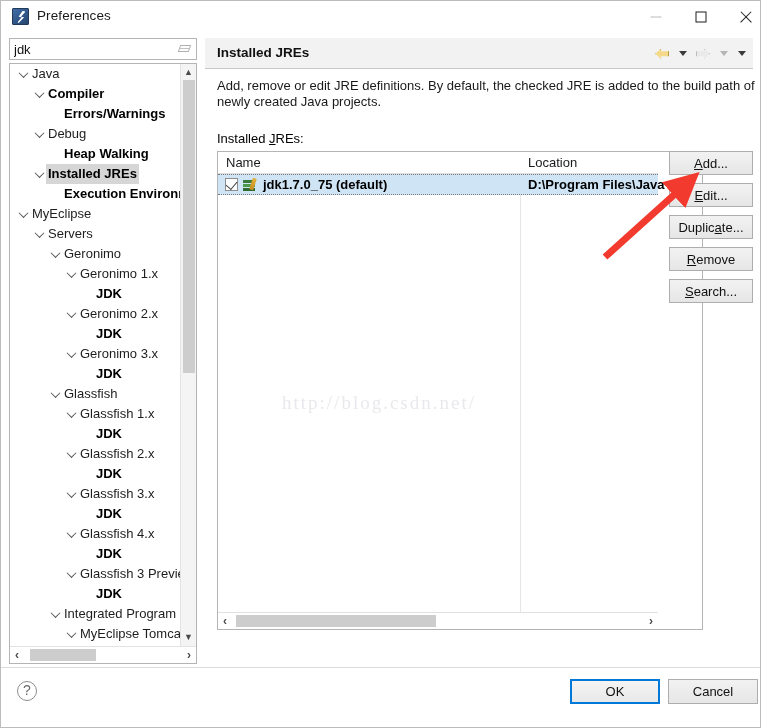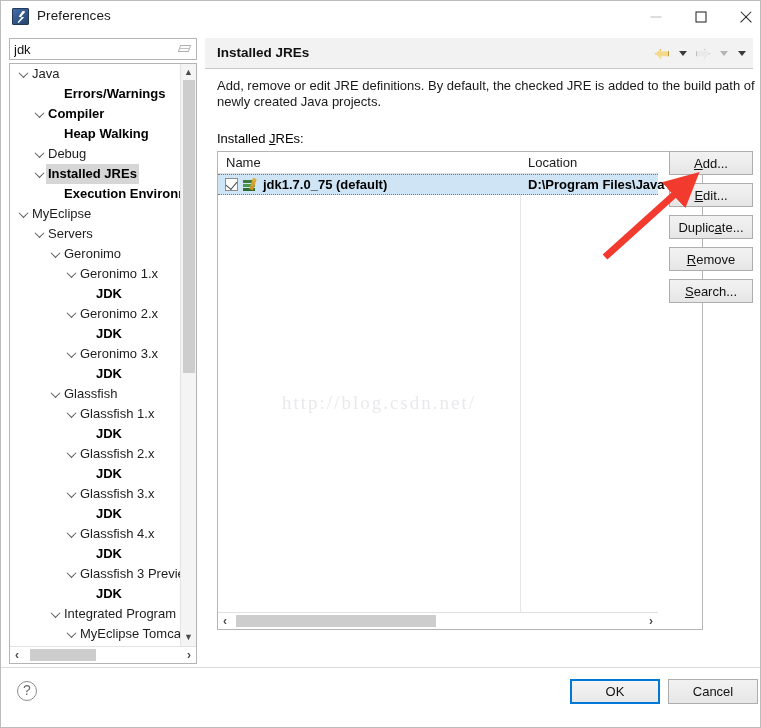--- a/index.html
+++ b/index.html
@@ -550,32 +550,32 @@
       </div>
     </div>
 
     <div class="tree-frame">
       <div class="tree-view" id="tree-view">
           <div class="tree-row">
             <span class="arrow" style="left: 10px;"></span>
             <span class="lbl" style="left: 22px;">Java</span>
           </div>
           <div class="tree-row bold">
-            <span class="lbl" style="left: 54px;">Errors/Warnings</span>
-          </div>
-          <div class="tree-row bold">
             <span class="arrow" style="left: 26px;"></span>
             <span class="lbl" style="left: 38px;">Compiler</span>
           </div>
           <div class="tree-row bold">
-            <span class="lbl" style="left: 54px;">Heap Walking</span>
+            <span class="lbl" style="left: 54px;">Errors/Warnings</span>
           </div>
           <div class="tree-row">
             <span class="arrow" style="left: 26px;"></span>
             <span class="lbl" style="left: 38px;">Debug</span>
+          </div>
+          <div class="tree-row bold">
+            <span class="lbl" style="left: 54px;">Heap Walking</span>
           </div>
           <div class="tree-row bold sel">
             <span class="arrow" style="left: 26px;"></span>
             <span class="lbl" style="left: 38px;">Installed JREs</span>
           </div>
           <div class="tree-row bold">
             <span class="lbl" style="left: 54px;">Execution Environments</span>
           </div>
           <div class="tree-row">
             <span class="arrow" style="left: 10px;"></span>

